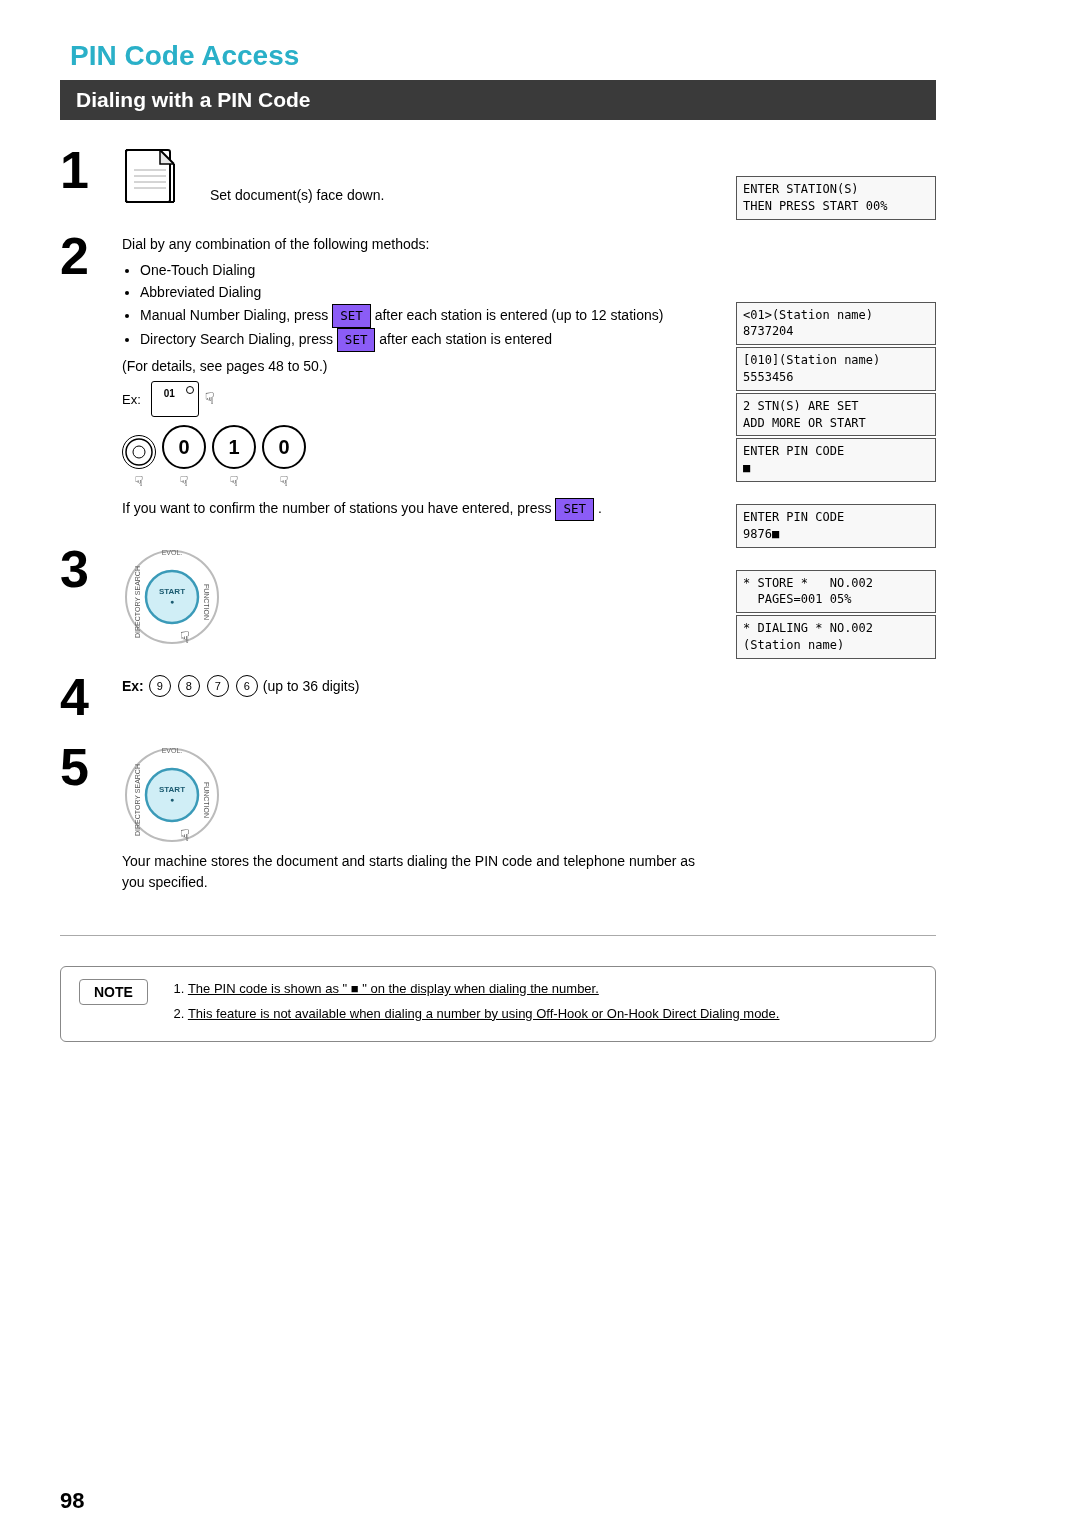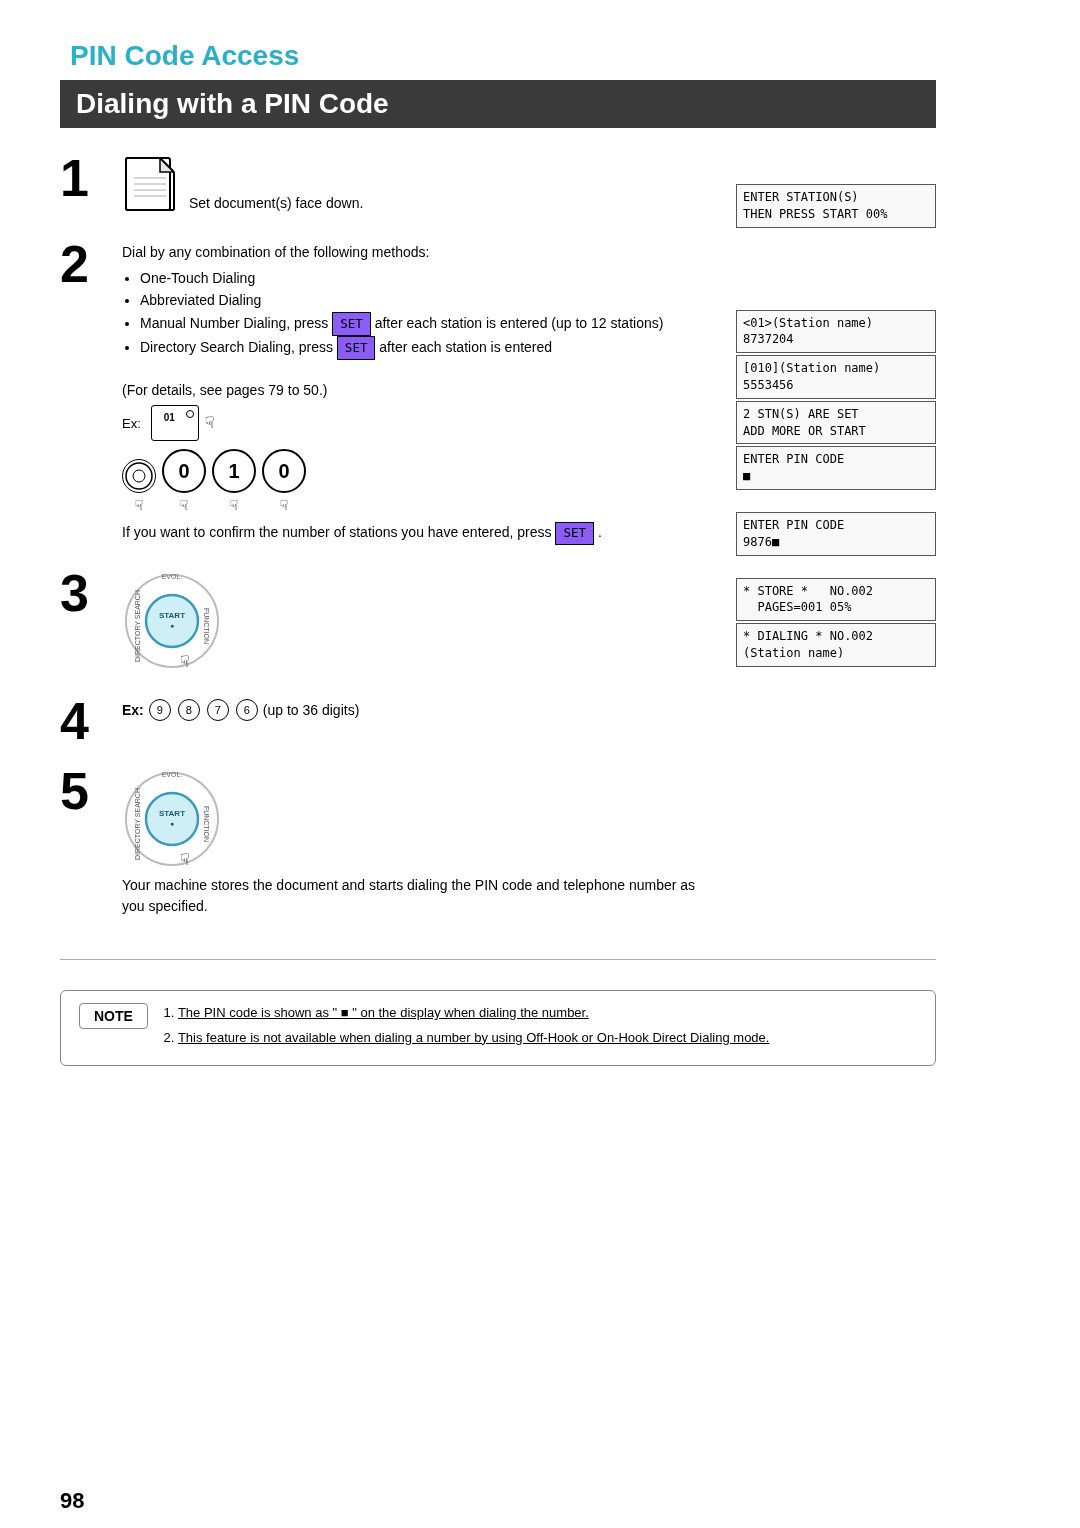--- a/index.html
+++ b/index.html
@@ -20,21 +20,21 @@
     .page-title {
       color: #2ab0c8;
       font-size: 28px;
       font-weight: bold;
       margin-bottom: 8px;
       margin-left: 10px;
     }
     .section-header {
       background: #3a3a3a;
       color: #fff;
-      font-size: 28px;
+      font-size: 21px;
       font-weight: bold;
       padding: 8px 16px;
       margin-bottom: 24px;
     }
     .main-content {
       display: flex;
       flex-direction: row;
       gap: 20px;
     }
     .left-column {
@@ -68,21 +68,21 @@
       flex: 1;
       font-size: 14px;
       line-height: 1.5;
       padding-top: 4px;
     }
     .step-content p {
       margin-bottom: 4px;
     }
     .step-content ul {
       margin-left: 18px;
-      margin-bottom: 20px;
+      margin-bottom: 4px;
     }
     .step-content li {
       list-style: disc;
       font-size: 14px;
       line-height: 1.6;
     }
     .abbr-dial-section {
       margin-top: 8px;
     }
     .abbr-dial-label {
@@ -194,21 +194,21 @@
       font-weight: bold;
       font-size: 14px;
     }
     .note-section {
       border: 1.5px solid #888;
       border-radius: 6px;
       margin-top: 30px;
       padding: 12px 18px;
       display: flex;
       flex-direction: row;
-      gap: 14px;
+      gap: 24px;
       align-items: flex-start;
     }
     .note-label {
       border: 1.5px solid #888;
       border-radius: 4px;
       padding: 4px 14px;
       font-size: 14px;
       font-weight: bold;
       white-space: nowrap;
       height: fit-content;
@@ -268,21 +268,21 @@
   <div class="section-header">Dialing with a PIN Code</div>
 
   <div class="main-content">
 
     <div class="left-column">
 
       <div class="step-row">
         <div class="step-number">1</div>
         <div class="step-content">
 
-          <div style="display:flex;align-items:flex-end;gap:7px;margin-bottom:6px;">
+          <div style="display:flex;align-items:flex-end;gap:28px;margin-bottom:6px;">
             <svg width="60" height="58" viewBox="0 0 60 58">
               <rect x="4" y="2" width="44" height="52" rx="2" fill="none" stroke="#000" stroke-width="2"></rect>
               <polyline points="38,2 38,16 52,16" fill="#e8e8e8" stroke="#000" stroke-width="1.5"></polyline>
               <line x1="4" y1="2" x2="38" y2="2" stroke="#000" stroke-width="2"></line>
               <line x1="38" y1="2" x2="52" y2="16" stroke="#000" stroke-width="2"></line>
               <line x1="52" y1="16" x2="52" y2="54" stroke="#000" stroke-width="2"></line>
               <line x1="52" y1="54" x2="4" y2="54" stroke="#000" stroke-width="2"></line>
               <line x1="4" y1="54" x2="4" y2="2" stroke="#000" stroke-width="2"></line>
 
               <line x1="12" y1="22" x2="44" y2="22" stroke="#aaa" stroke-width="1"></line>
@@ -298,21 +298,21 @@
       <div class="step-row">
         <div class="step-number">2</div>
         <div class="step-content">
           <p>Dial by any combination of the following methods:</p>
           <ul>
             <li>One-Touch Dialing</li>
             <li>Abbreviated Dialing</li>
             <li>Manual Number Dialing, press <span class="set-kbd">SET</span> after each station is entered (up to 12 stations)</li>
             <li>Directory Search Dialing, press <span class="set-kbd">SET</span> after each station is entered</li>
           </ul>
-          <p>(For details, see pages 79 to 50.)</p>
+          <p>(For details, see pages 48 to 50.)</p>
 
           <div class="ex-row">
             <span class="ex-label">Ex:</span>
             <div class="small-panel">
               <span style="font-size:10px;font-weight:bold;position:absolute;left:12px;top:4px;">01</span>
               <div class="panel-dot"></div>
             </div>
             <span class="finger-ptr">☟</span>
           </div>
 

